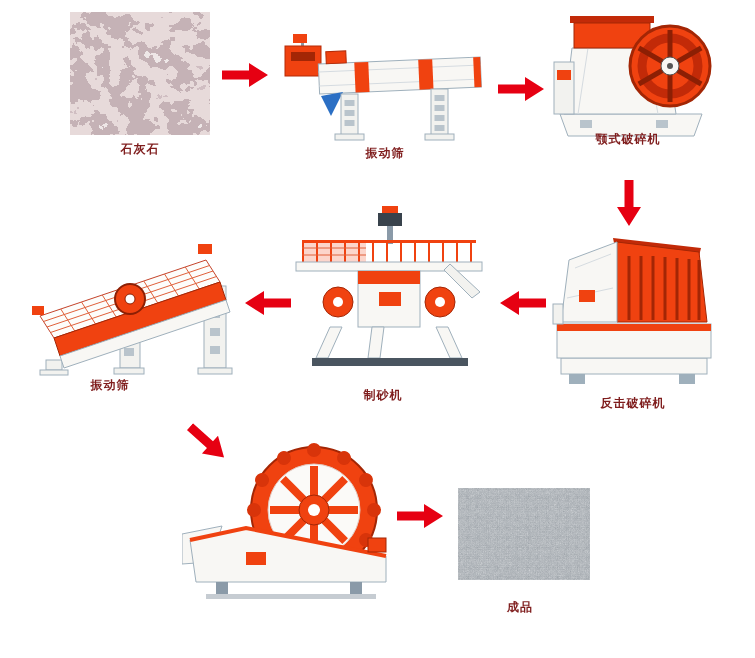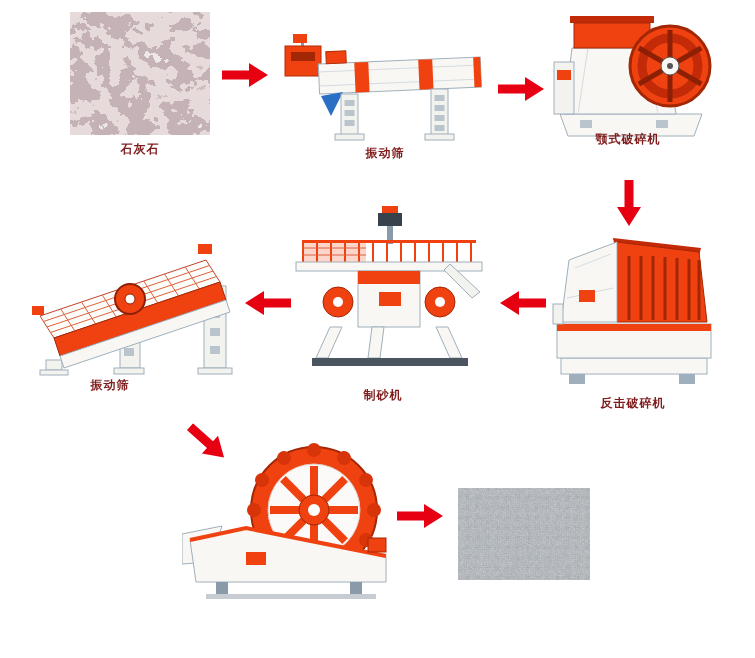--- a/index.html
+++ b/index.html
@@ -300,14 +300,15 @@
         <feColorMatrix type="matrix" values="0.34 0.33 0.33 0 0  0.34 0.33 0.33 0 0  0.34 0.33 0.33 0 0  0 0 0 0 1"></feColorMatrix>
         <feComponentTransfer>
           <feFuncR type="table" tableValues="0.36 0.74"></feFuncR>
           <feFuncG type="table" tableValues="0.39 0.76"></feFuncG>
           <feFuncB type="table" tableValues="0.42 0.78"></feFuncB>
         </feComponentTransfer>
       </filter>
       <rect width="132" height="92" filter="url(#sandTex)"></rect>
     </svg>
   </div>
+  <div class="label" style="left:460px;top:600px;width:120px;">成品</div>
 
 </div>
 
 </body></html>

